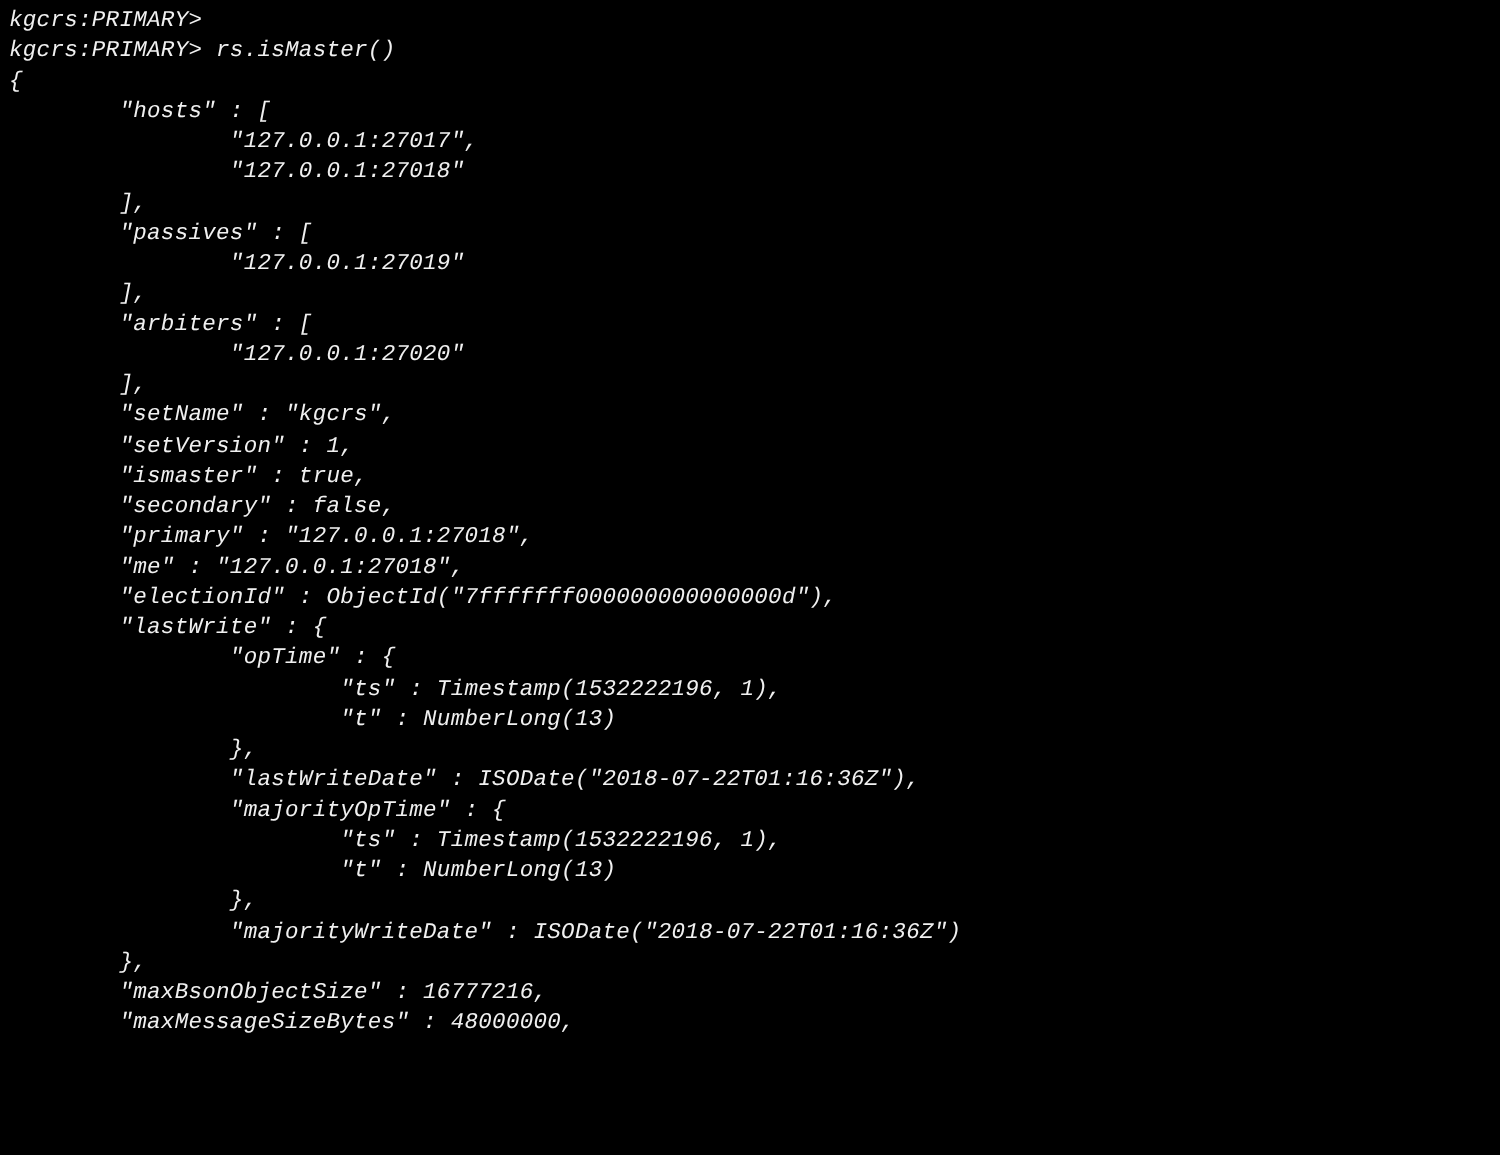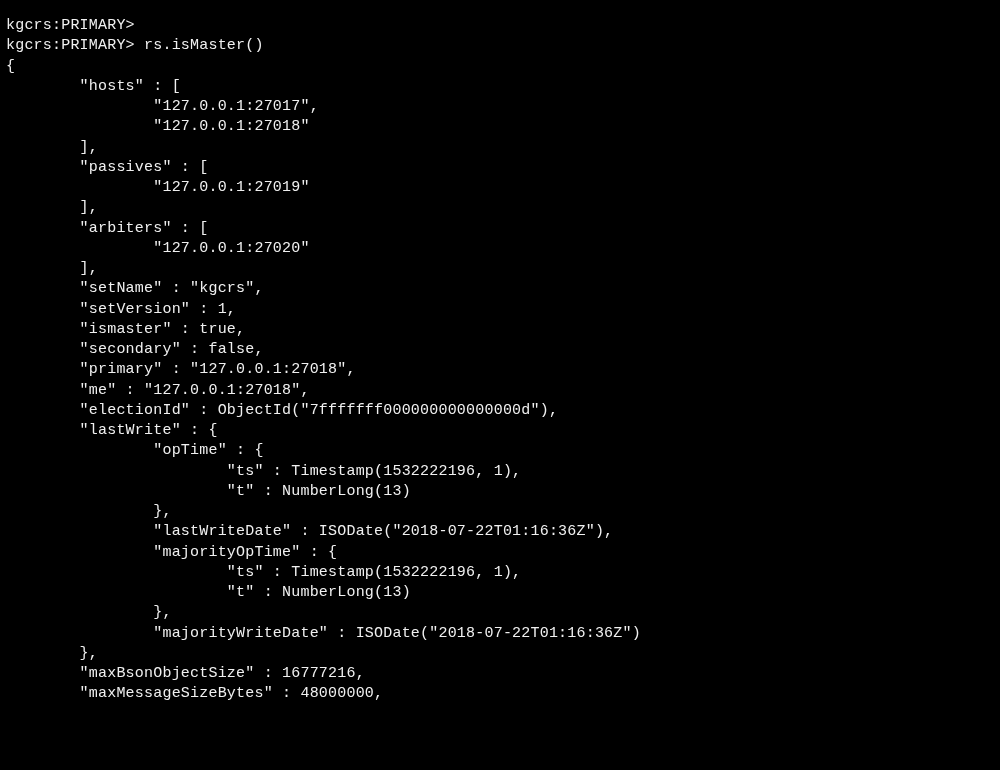--- a/index.html
+++ b/index.html
@@ -8,22 +8,23 @@
     background: #000000;
     color: #f0f0f0;
     font-family: "Consolas", "Courier New", monospace;
     font-size: 15px;
     line-height: 1.35;
     width: 1000px;
     height: 770px;
     overflow: hidden;
   }
   .terminal {
-    padding: 16px 6px;
+    padding: 4px 6px;
     white-space: pre;
     letter-spacing: 0.2px;
+    font-style: italic;
   }
   .line { white-space: pre; }
 </style>
 </head>
 <body>
 
 <div class="terminal" id="term"><div class="line">kgcrs:PRIMARY&gt;</div><div class="line">kgcrs:PRIMARY&gt; rs.isMaster()</div><div class="line">{</div><div class="line">        "hosts" : [</div><div class="line">                "127.0.0.1:27017",</div><div class="line">                "127.0.0.1:27018"</div><div class="line">        ],</div><div class="line">        "passives" : [</div><div class="line">                "127.0.0.1:27019"</div><div class="line">        ],</div><div class="line">        "arbiters" : [</div><div class="line">                "127.0.0.1:27020"</div><div class="line">        ],</div><div class="line">        "setName" : "kgcrs",</div><div class="line">        "setVersion" : 1,</div><div class="line">        "ismaster" : true,</div><div class="line">        "secondary" : false,</div><div class="line">        "primary" : "127.0.0.1:27018",</div><div class="line">        "me" : "127.0.0.1:27018",</div><div class="line">        "electionId" : ObjectId("7fffffff000000000000000d"),</div><div class="line">        "lastWrite" : {</div><div class="line">                "opTime" : {</div><div class="line">                        "ts" : Timestamp(1532222196, 1),</div><div class="line">                        "t" : NumberLong(13)</div><div class="line">                },</div><div class="line">                "lastWriteDate" : ISODate("2018-07-22T01:16:36Z"),</div><div class="line">                "majorityOpTime" : {</div><div class="line">                        "ts" : Timestamp(1532222196, 1),</div><div class="line">                        "t" : NumberLong(13)</div><div class="line">                },</div><div class="line">                "majorityWriteDate" : ISODate("2018-07-22T01:16:36Z")</div><div class="line">        },</div><div class="line">        "maxBsonObjectSize" : 16777216,</div><div class="line">        "maxMessageSizeBytes" : 48000000,</div></div>
 
 </body></html>

